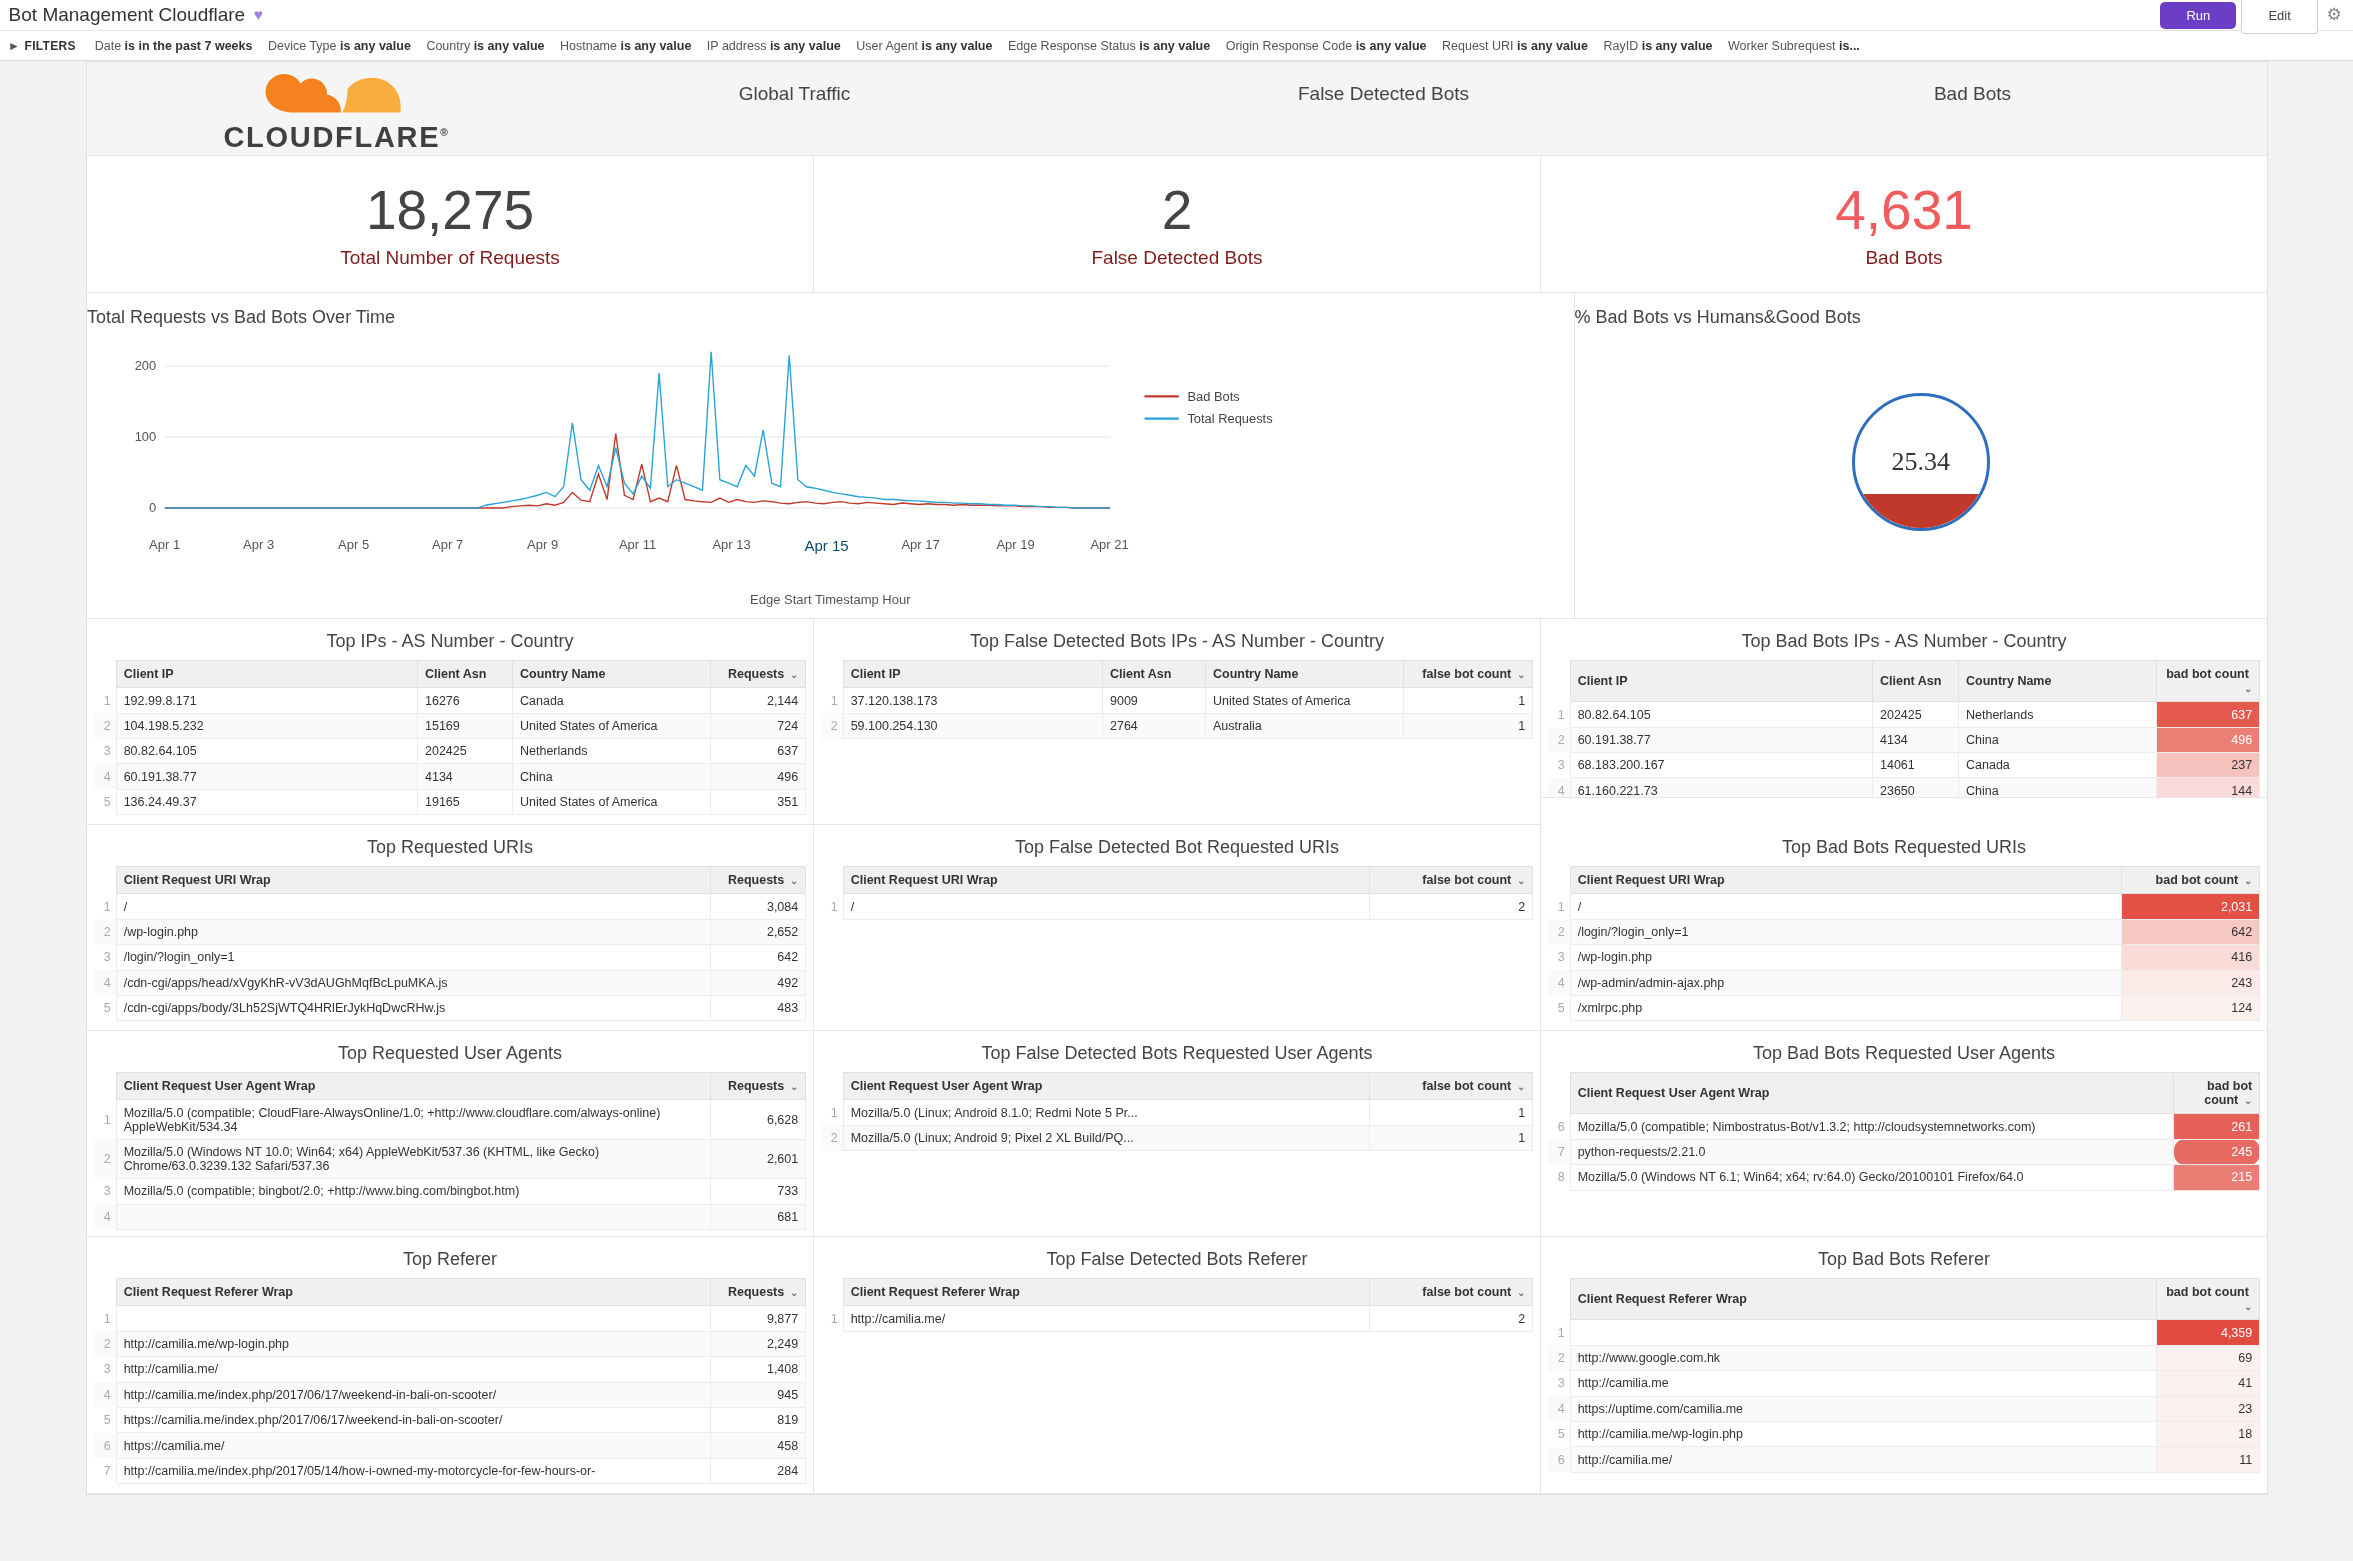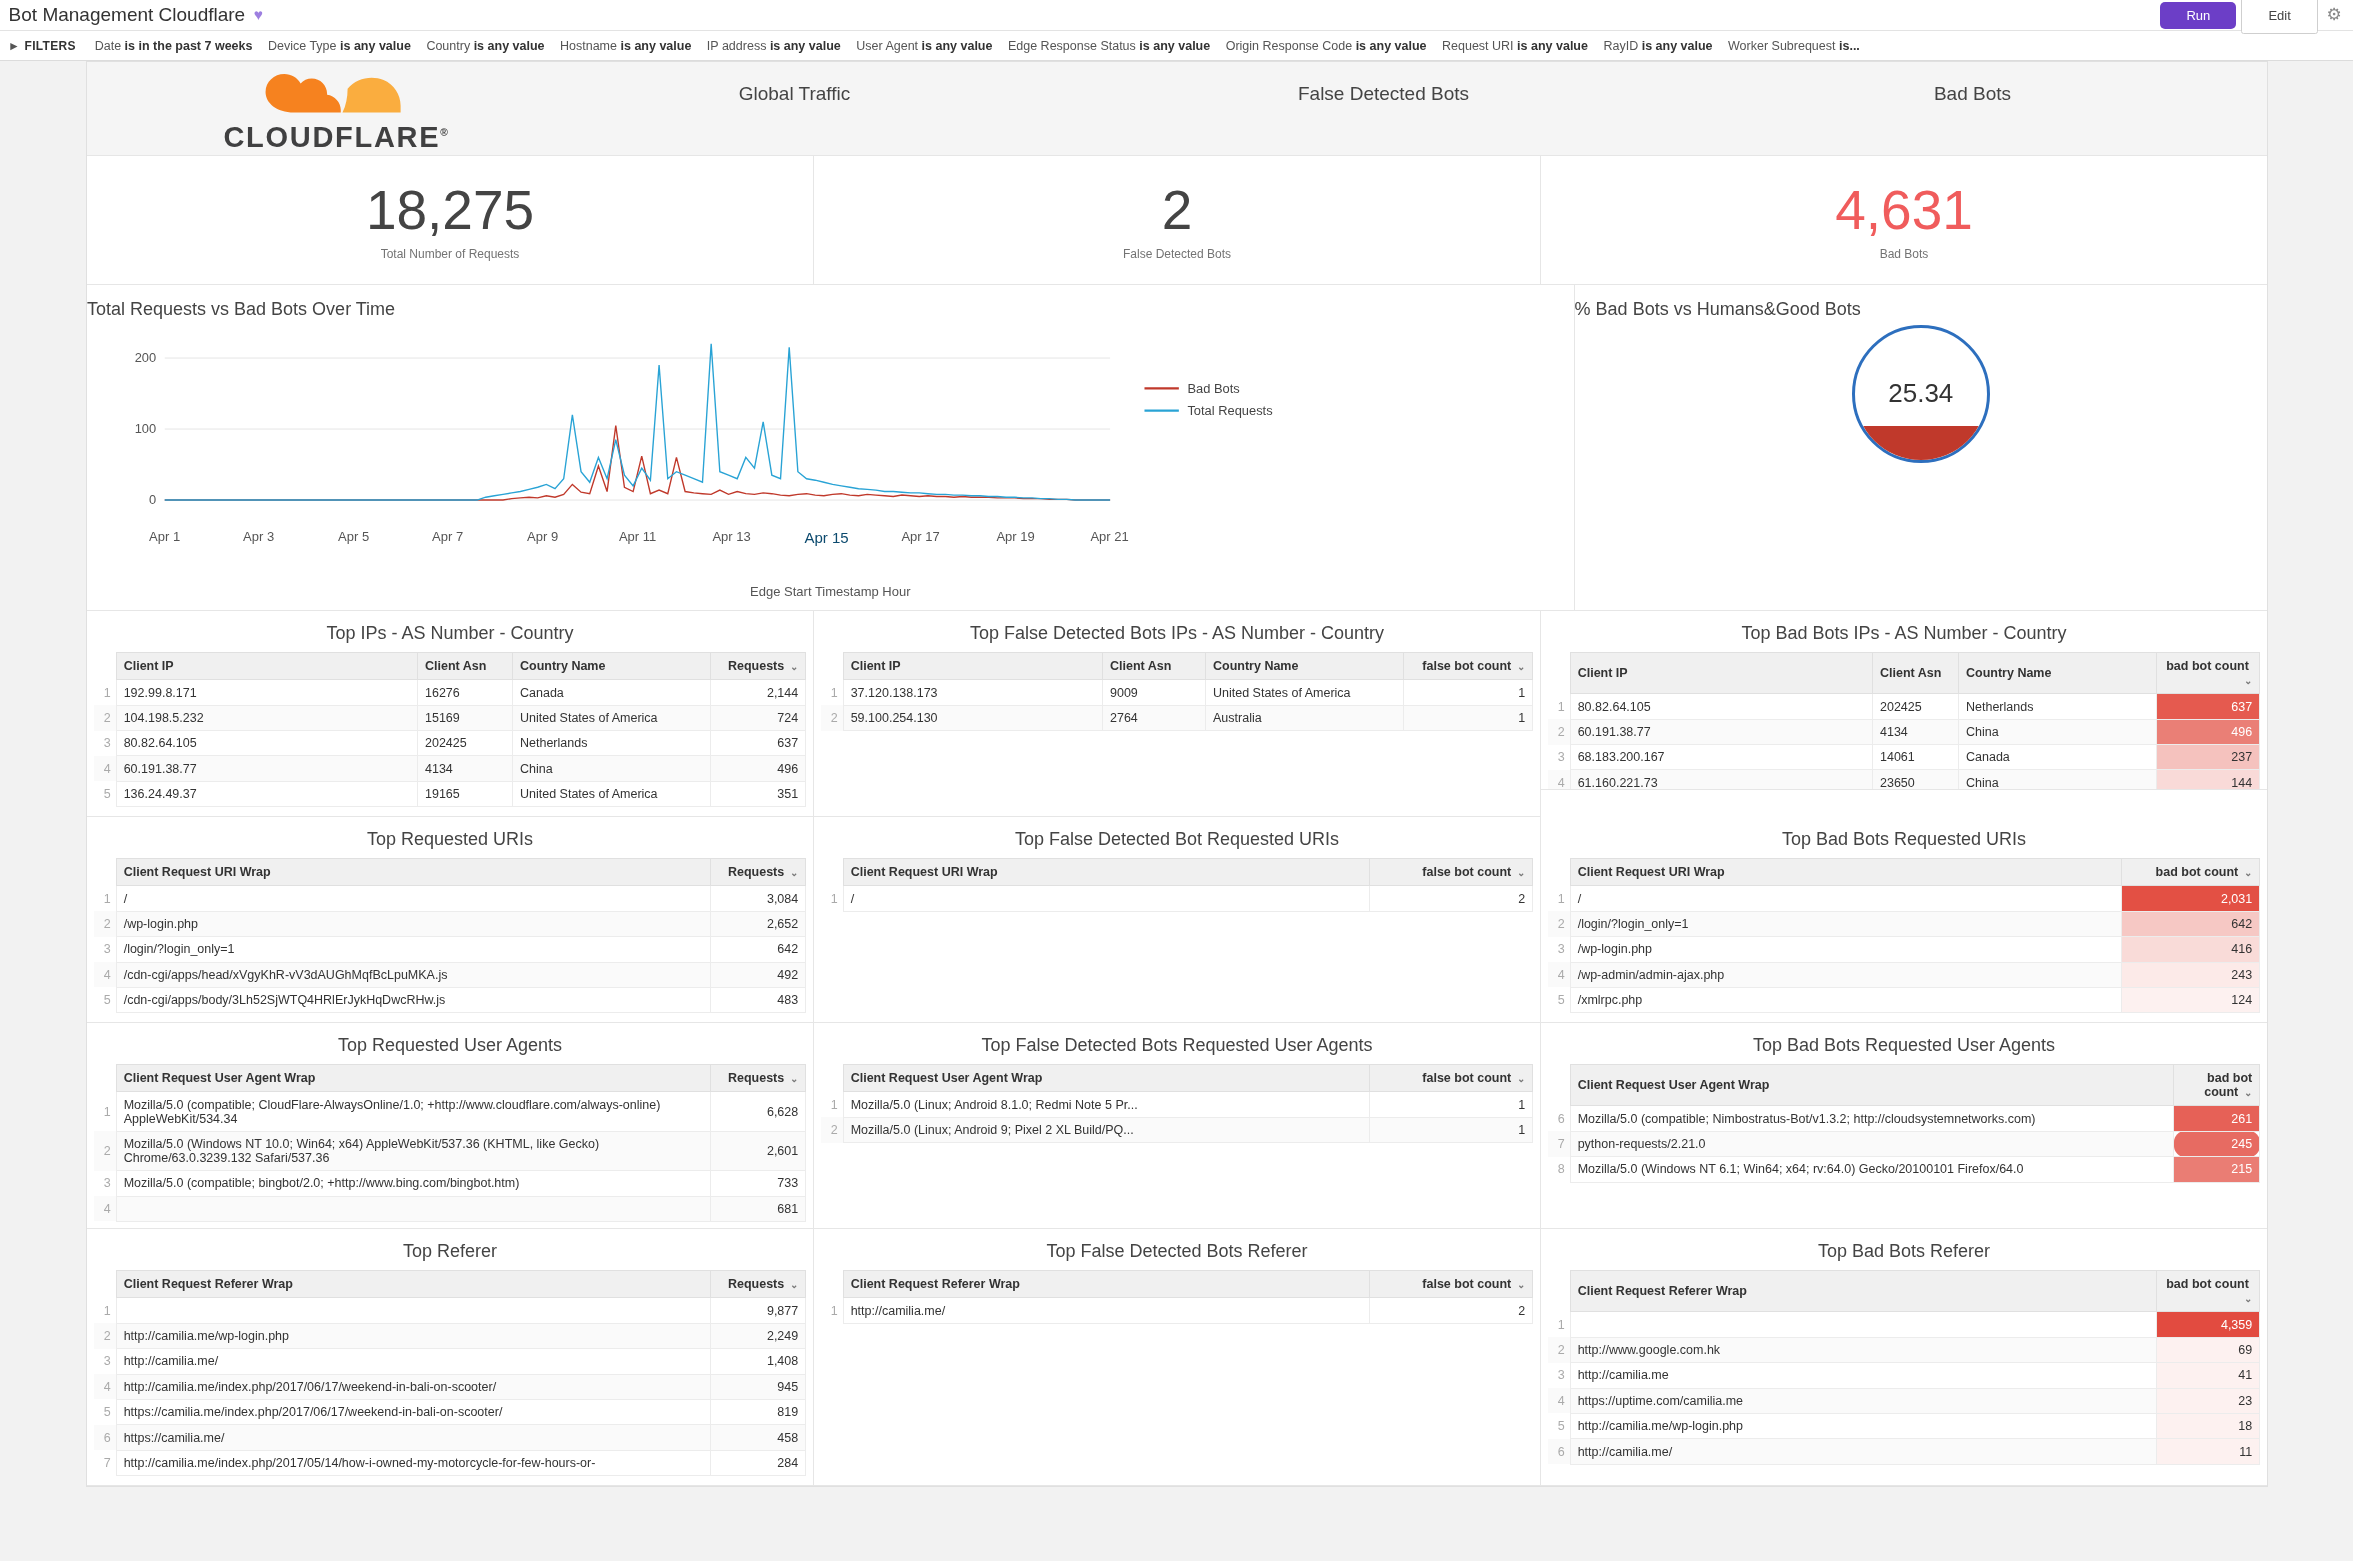--- a/index.html
+++ b/index.html
@@ -50,21 +50,21 @@
 
   .hdr-row { display: flex; background: #f5f5f5; }
   .hdr-cell { flex: 1; text-align: center; font-size: 19px; color: #444; padding: 20.6px 0 15.5px; }
   .cf-word { font-family: "Liberation Sans", sans-serif; font-weight: bold; font-size: 29px; letter-spacing: 1.7px; color: #404041; margin-top: 1.7px;}
   .cf-word sup { font-size: 10.3px; vertical-align: super; }
 
   
   .kpi { flex:1; text-align:center; padding: 24px 0 22.4px; }
   .kpi .num { font-size: 55px; font-weight: normal; color: #444; line-height: 1.1; }
   .kpi .num.red { color: #f05c5c; }
-  .kpi .lbl { font-size: 12px; color: #737373; margin-top: 6.9px; }
+  .kpi .lbl { font-size: 19px; color: #7f1d1d; margin-top: 6.9px; }
 
   
   .ptitle { text-align:left; font-size: 18px; color: #444; padding: 13.8px 0 5.2px; }
 
   
   .chart-area { position: relative; height: 258px; padding: 3.4px 17px 0 8.6px; }
   .axis-lbl { text-align:center; font-size: 13px; color:#555; margin-top: 1.7px;}
 
   table.tbl { width: 100%; border-collapse: collapse; font-size: 12.5px; }
   table.tbl th {
@@ -77,21 +77,21 @@
   table.tbl td.num, table.tbl th.num { text-align: right; }
   table.tbl td.idx, table.tbl th.idx {
     width: 22.4px; text-align: right; color: #aaa; border: none; background: #fff; padding-right: 5.2px;
   }
   table.tbl tr.alt td { background: #fafafa; }
   .sort-caret { color:#777; font-size: 9.5px; margin-left:3.4px;}
   .sect-title { text-align:center; font-size:18px; color:#444; padding:12px 0 8.6px;}
 
   .pcell { padding: 0 6.9px 8.6px; }
   
-  .donut-wrap { display:flex; justify-content:center; height: 258px;}
+  .donut-wrap { display:flex; align-items:center; justify-content:center; height: 258px; font-family: Liberation Serif, serif;}
   .donut { width: 138px; height: 138px; border-radius:50%; border: 3.4px solid #2d6fbe; position: relative; overflow: hidden; background:#fff; display:flex; align-items:center; justify-content:center;}
   .donut .fill { position:absolute; left:0; right:0; bottom:0; height: 25.34%; background:#c0392b; }
   .donut .val { position:relative; font-size: 26px; color:#333; z-index:2;}
 </style>
 </head>
 <body>
 
 <div class="topbar">
   <span class="title">Bot Management Cloudflare</span>
   <span class="heart">♥</span>

